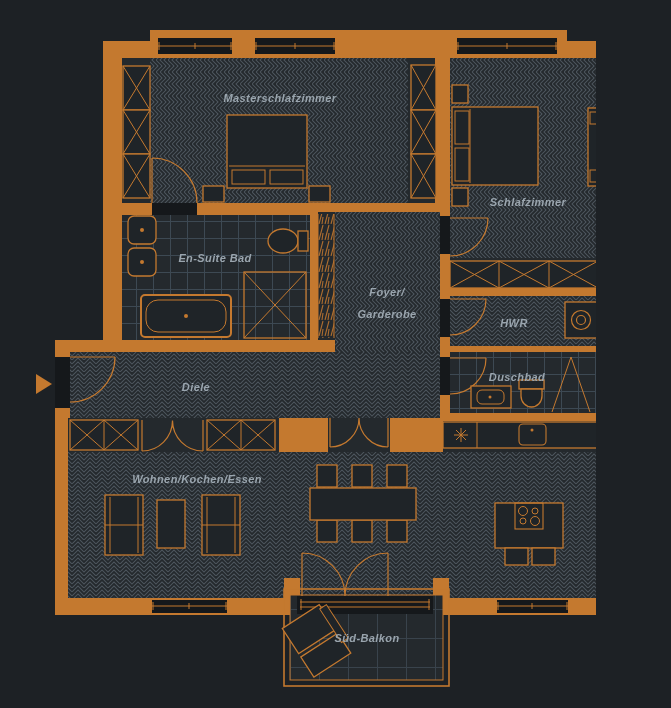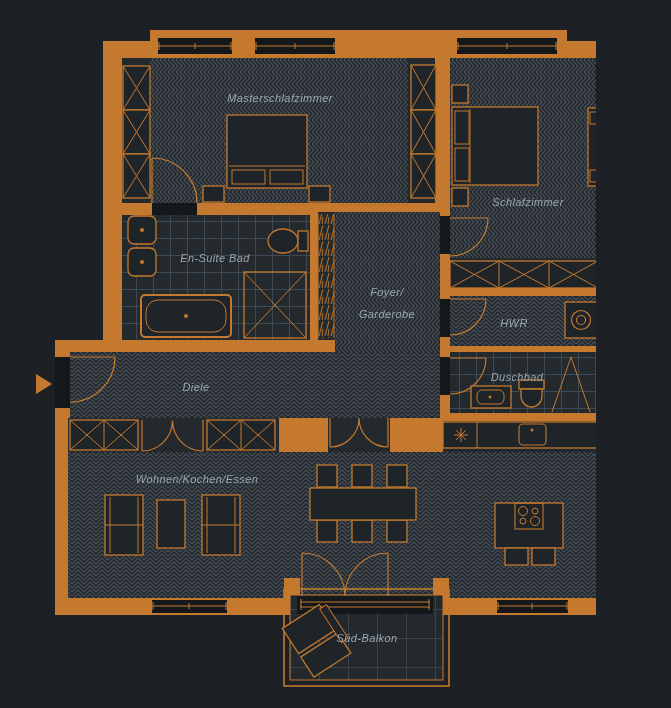--- a/index.html
+++ b/index.html
@@ -1,16 +1,16 @@
 <!DOCTYPE html>
 <html style="--background: #1d2125; --wall: #c4792f; --floor: #24292d; --hatch: #4d565e; --tile: #3d4953; --btile: #39434c; --slot: #15181b; --furniture: #1f2428; --label: #9aa5ae;"><head>
 <meta charset="utf-8">
 <style>
   html,body{margin:0;padding:0;background:#1d2125;}
-  .stage{position:relative;width:596px;height:708px;background:var(--background,#1d2125);overflow:hidden;}
+  .stage{position:relative;width:596px;height:708px;background:var(--background,#1d2125);overflow:hidden;font-weight:bold;}
   svg{display:block;}
   .wall{fill:var(--wall,#c4792f);}
   .bg{fill:var(--background,#1d2125);}
   .floor{fill:var(--floor,#24292d);}
   .slot{fill:var(--slot,#15181b);}
   .furn{fill:var(--furniture,#1f2428);stroke:var(--wall,#c4792f);stroke-width:1.3;}
   .furn2{fill:var(--furniture,#1f2428);stroke:var(--wall,#c4792f);stroke-width:2;}
   .line{stroke:var(--wall,#c4792f);fill:none;stroke-width:1.3;}
   .thin{stroke-width:1;}
   .arc{stroke:var(--wall,#c4792f);fill:none;stroke-width:1.2;}

